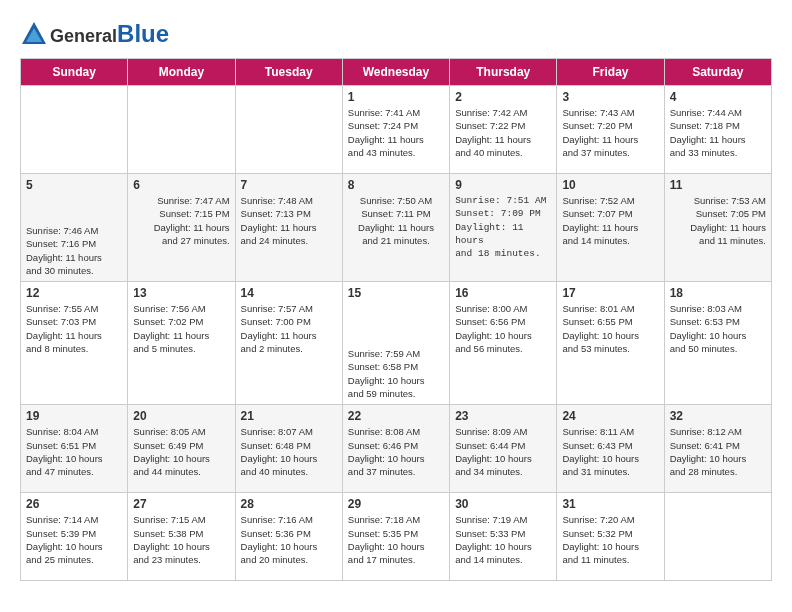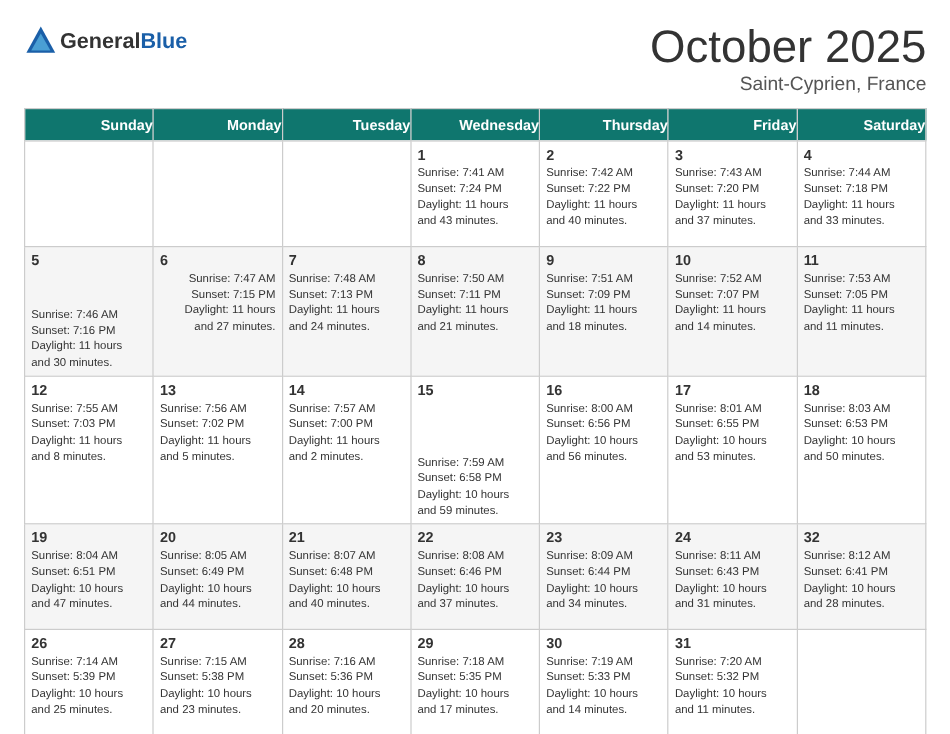--- a/index.html
+++ b/index.html
@@ -19,21 +19,21 @@
     .logo {
       display: flex;
       align-items: center;
     }
     .logo-text-general {
       font-size: 18px;
       font-weight: bold;
       color: #333;
     }
     .logo-text-blue {
-      font-size: 18px;
+      font-size: 24px;
       font-weight: bold;
       color: #1a5fa8;
     }
     .logo-icon {
       width: 28px;
       height: 28px;
       margin-right: 2px;
     }
     .title-block {
       text-align: right;
@@ -47,26 +47,26 @@
     .location-title {
       font-size: 16px;
       color: #555;
     }
     table {
       width: 100%;
       border-collapse: collapse;
       table-layout: fixed;
     }
     thead th {
-      background-color: #0f766e;
+      background-color: #be185d;
       color: #fff;
       font-size: 12px;
       font-weight: bold;
-      padding: 6px 0;
-      text-align: right;
+      padding: 6px 16px;
+      text-align: center;
       border: 1px solid #ccc;
     }
     tbody td {
       border: 1px solid #ccc;
       vertical-align: top;
       padding: 4px 5px;
       font-size: 10px;
       color: #333;
       height: 88px;
       background: #fff;
@@ -96,24 +96,20 @@
 <div class="header">
   <div class="logo">
     <svg class="logo-icon" viewBox="0 0 28 28" xmlns="http://www.w3.org/2000/svg">
       <polygon points="14,2 26,24 2,24" fill="#1a5fa8"></polygon>
       <polygon points="14,8 22,22 6,22" fill="#4a9fd4"></polygon>
     </svg>
     <div>
       <span class="logo-text-general">General</span><span class="logo-text-blue">Blue</span>
     </div>
   </div>
-  <div class="title-block">
-    <div class="month-title">October 2025</div>
-    <div class="location-title">Saint-Cyprien, France</div>
-  </div>
 </div>
 
 <table>
   <thead>
     <tr id="weekday-header">
     <th>Sunday</th>
         <th>Monday</th>
         <th>Tuesday</th>
         <th>Wednesday</th>
         <th>Thursday</th>
@@ -172,42 +168,42 @@
         </td>
         <td>
           <span class="day-number">7</span>
           <div class="cell-info" style="white-space: pre-line;">Sunrise: 7:48 AM
 Sunset: 7:13 PM
 Daylight: 11 hours
 and 24 minutes.</div>
         </td>
         <td>
           <span class="day-number">8</span>
-          <div class="cell-info" style="white-space: pre-line;">Sunrise: 7:50 AM
+          <div class="cell-info" style="white-space: pre-line; text-align: center;">Sunrise: 7:50 AM
 Sunset: 7:11 PM
 Daylight: 11 hours
 and 21 minutes.</div>
         </td>
         <td>
           <span class="day-number">9</span>
-          <div class="cell-info" style="white-space: pre-line;">Sunrise: 7:51 AM
+          <div class="cell-info" style="white-space: pre-line; font-family: Liberation Mono, monospace;">Sunrise: 7:51 AM
 Sunset: 7:09 PM
 Daylight: 11 hours
 and 18 minutes.</div>
         </td>
         <td>
           <span class="day-number">10</span>
           <div class="cell-info" style="white-space: pre-line;">Sunrise: 7:52 AM
 Sunset: 7:07 PM
 Daylight: 11 hours
 and 14 minutes.</div>
         </td>
         <td>
           <span class="day-number">11</span>
-          <div class="cell-info" style="white-space: pre-line;">Sunrise: 7:53 AM
+          <div class="cell-info" style="white-space: pre-line; text-align: right;">Sunrise: 7:53 AM
 Sunset: 7:05 PM
 Daylight: 11 hours
 and 11 minutes.</div>
         </td>
       </tr>
       <tr>
         <td>
           <span class="day-number">12</span>
           <div class="cell-info" style="white-space: pre-line;">Sunrise: 7:55 AM
 Sunset: 7:03 PM

